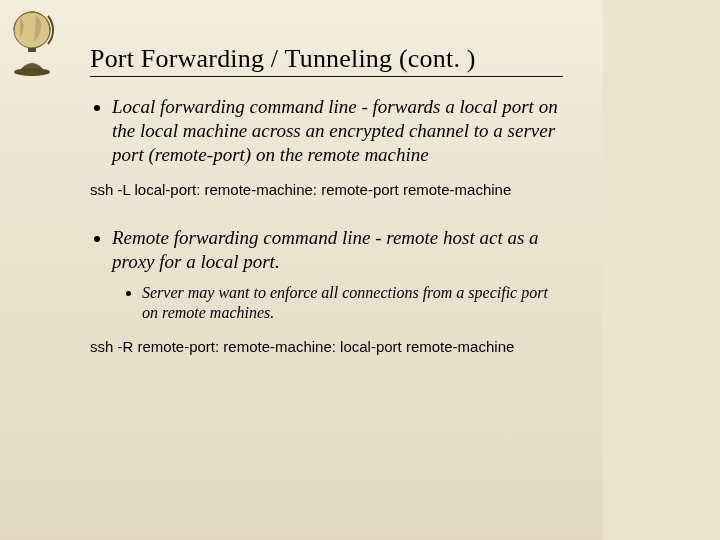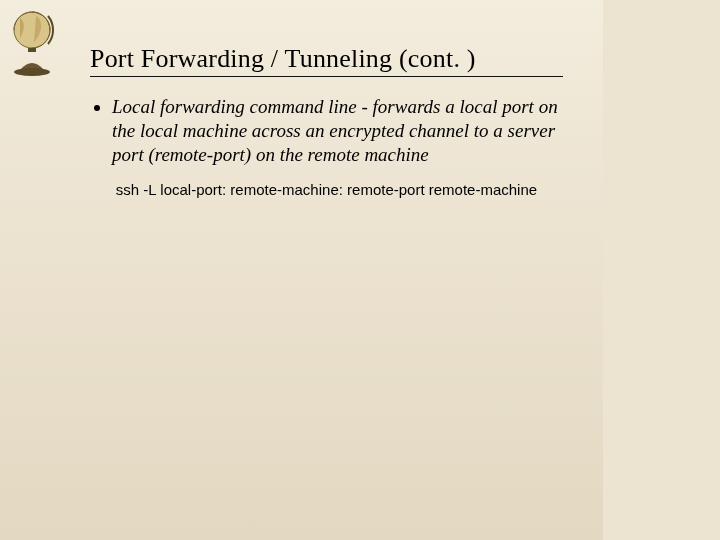--- a/index.html
+++ b/index.html
@@ -64,21 +64,20 @@
     font-size: 16px;
     line-height: 1.25;
     margin-bottom: 8px;
   }
   .code {
     font-family: Arial, Helvetica, sans-serif;
     font-size: 15px;
     margin: 14px 0 26px 0;
     line-height: 1.3;
     color: #000;
-    text-align: center;
   }
 </style>
 </head>
 <body>
 
 <div class="slide">
 
   <svg class="globe" viewBox="0 0 58 70">
     <ellipse cx="26" cy="22" rx="18" ry="18" fill="#d9c48a" stroke="#7a6634" stroke-width="1"></ellipse>
     <path d="M26 4 A18 18 0 0 1 26 40" fill="none" stroke="#7a6634" stroke-width="1"></path>
@@ -94,16 +93,25 @@
   <div class="content">
     <h1 class="title">Port Forwarding / Tunneling (cont. )</h1>
     <hr class="title-underline">
 
     <ul class="top">
       <li>Local forwarding command line - forwards a local port on the local machine across an encrypted channel to a server port (remote-port) on the remote machine</li>
     </ul>
 
     <div class="code">ssh -L local-port: remote-machine: remote-port remote-machine</div>
 
+    <ul class="top">
+      <li>
+        <span>Remote forwarding command line - remote host act as a proxy for a local port.</span>
+        <ul class="sub">
+          <li>Server may want to enforce all connections from a specific port on remote machines.</li>
+        </ul>
+      </li>
+    </ul>
 
+    <div class="code">ssh -R remote-port: remote-machine: local-port remote-machine</div>
   </div>
 
 </div>
 
 </body></html>

